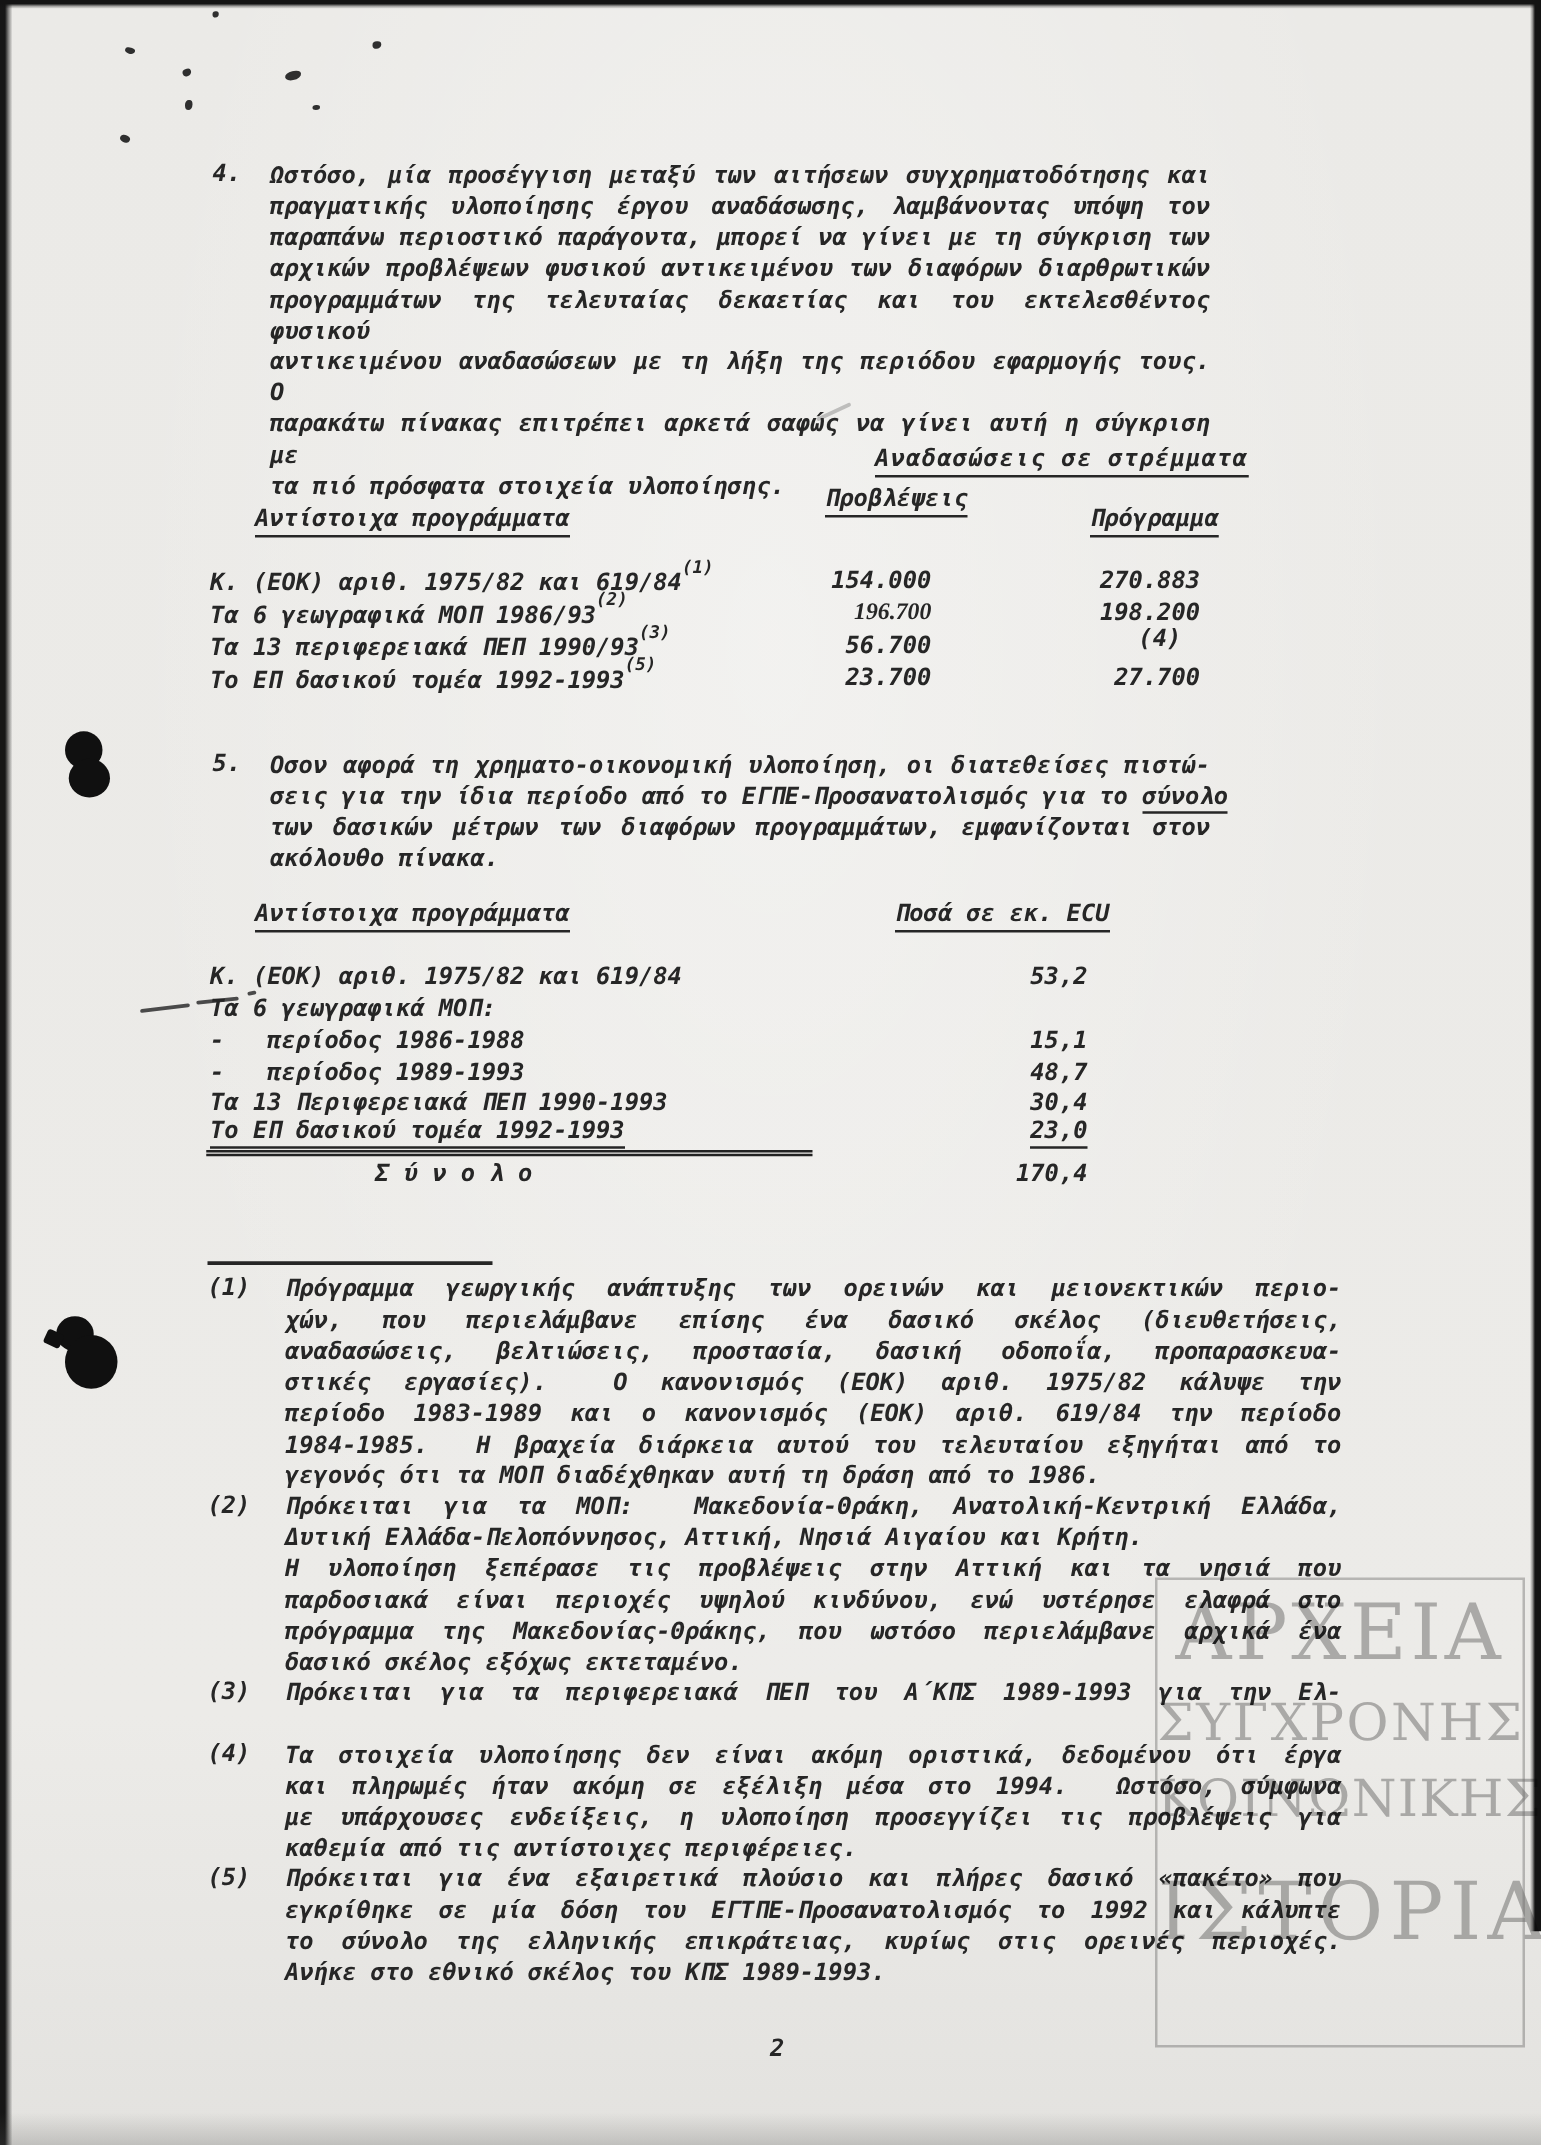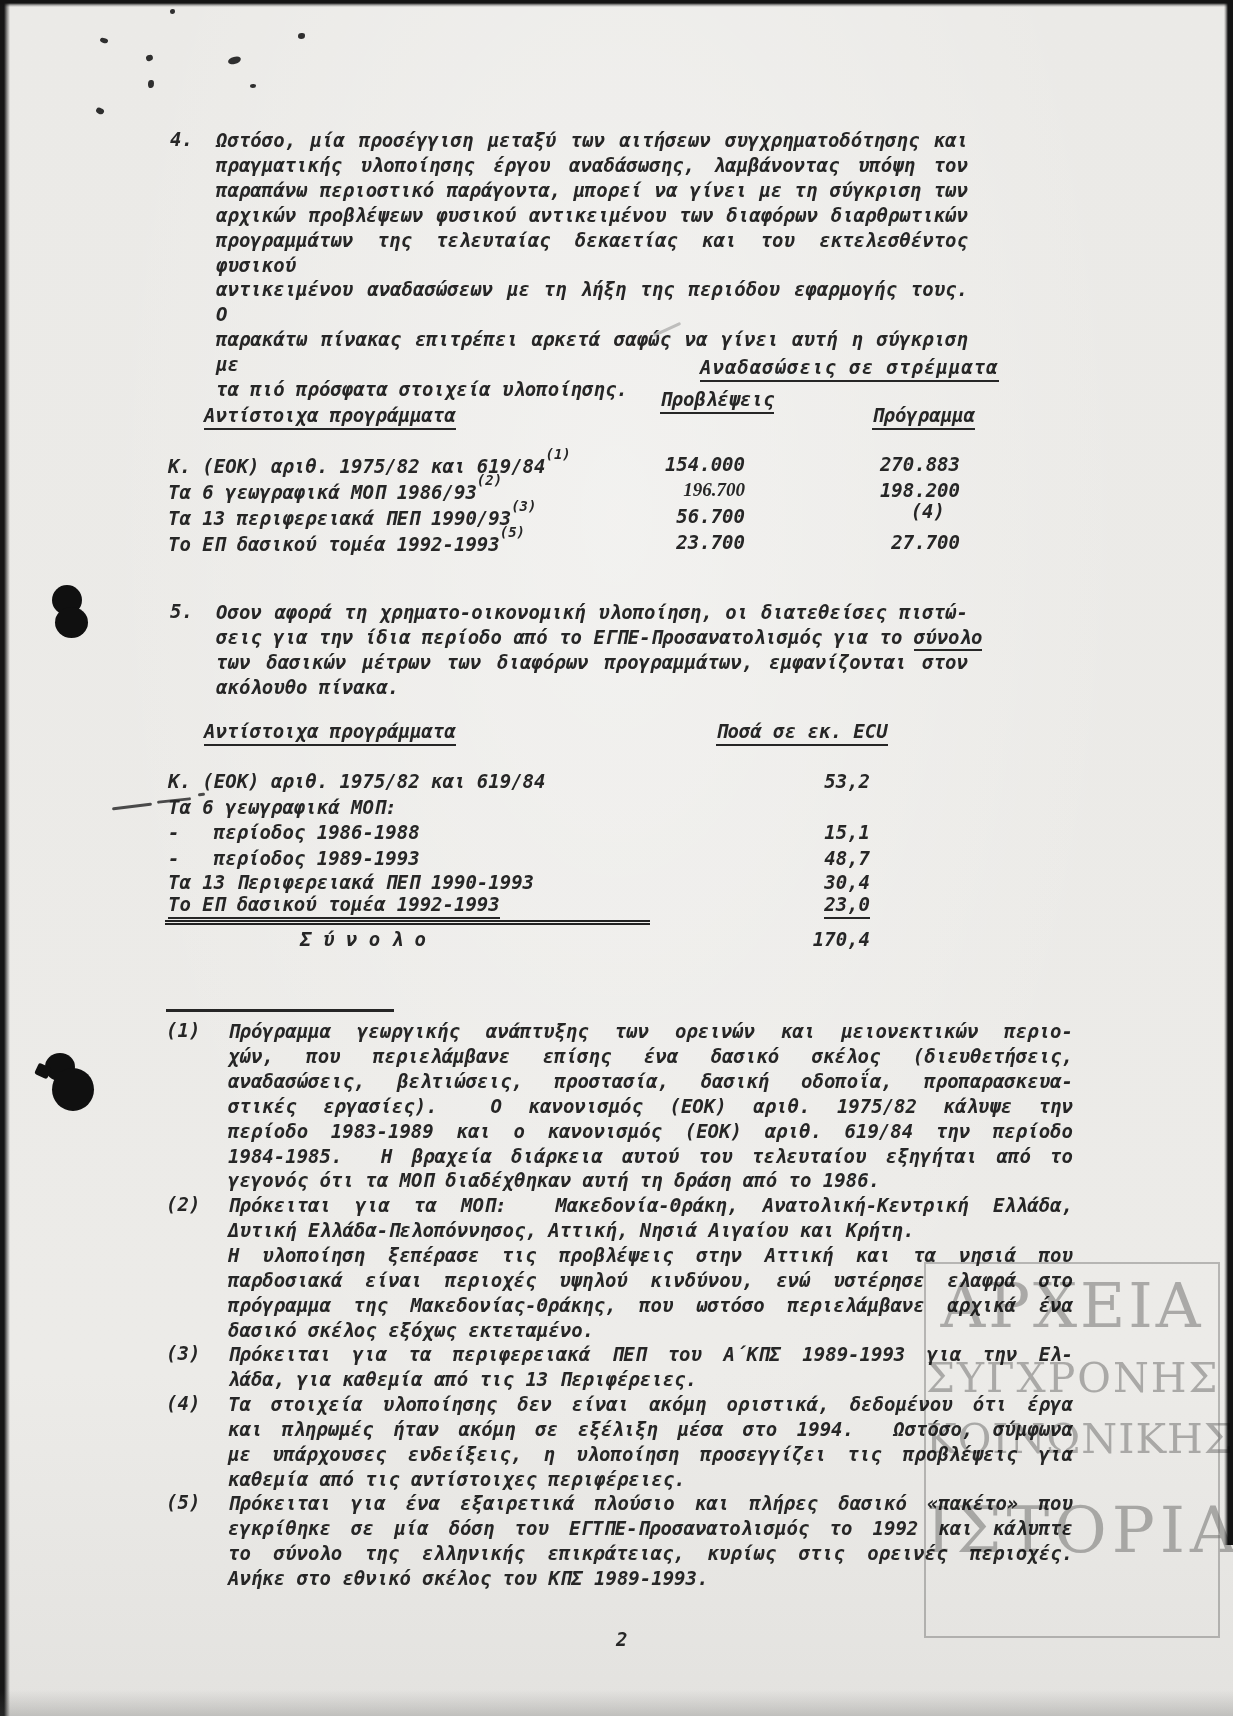--- a/index.html
+++ b/index.html
@@ -202,21 +202,20 @@
         <div class="tl nj">Δυτική Ελλάδα-Πελοπόννησος, Αττική, Νησιά Αιγαίου και Κρήτη.</div>
         <div class="tl">Η υλοποίηση ξεπέρασε τις προβλέψεις στην Αττική και τα νησιά που</div>
         <div class="tl">παρδοσιακά είναι περιοχές υψηλού κινδύνου, ενώ υστέρησε ελαφρά στο</div>
         <div class="tl">πρόγραμμα της Μακεδονίας-Θράκης, που ωστόσο περιελάμβανε αρχικά ένα</div>
         <div class="tl nj">δασικό σκέλος εξόχως εκτεταμένο.</div>
       </div>
 
     <div class="abs" style="left:166px;top:1342px;">(3)</div>
     <div class="abs lines" style="left:228px;top:1342px;width:845px;">
         <div class="tl">Πρόκειται για τα περιφερειακά ΠΕΠ του Α΄ΚΠΣ 1989-1993 για την Ελ-</div>
-        <div class="tl nj">λάδα, για καθεμία από τις 13 Περιφέρειες.</div>
       </div>
 
     <div class="abs" style="left:166px;top:1392px;">(4)</div>
     <div class="abs lines" style="left:228px;top:1392px;width:845px;">
         <div class="tl">Τα στοιχεία υλοποίησης δεν είναι ακόμη οριστικά, δεδομένου ότι έργα</div>
         <div class="tl">και πληρωμές ήταν ακόμη σε εξέλιξη μέσα στο 1994.  Ωστόσο, σύμφωνα</div>
         <div class="tl">με υπάρχουσες ενδείξεις, η υλοποίηση προσεγγίζει τις προβλέψεις για</div>
         <div class="tl nj">καθεμία από τις αντίστοιχες περιφέρειες.</div>
       </div>
 

